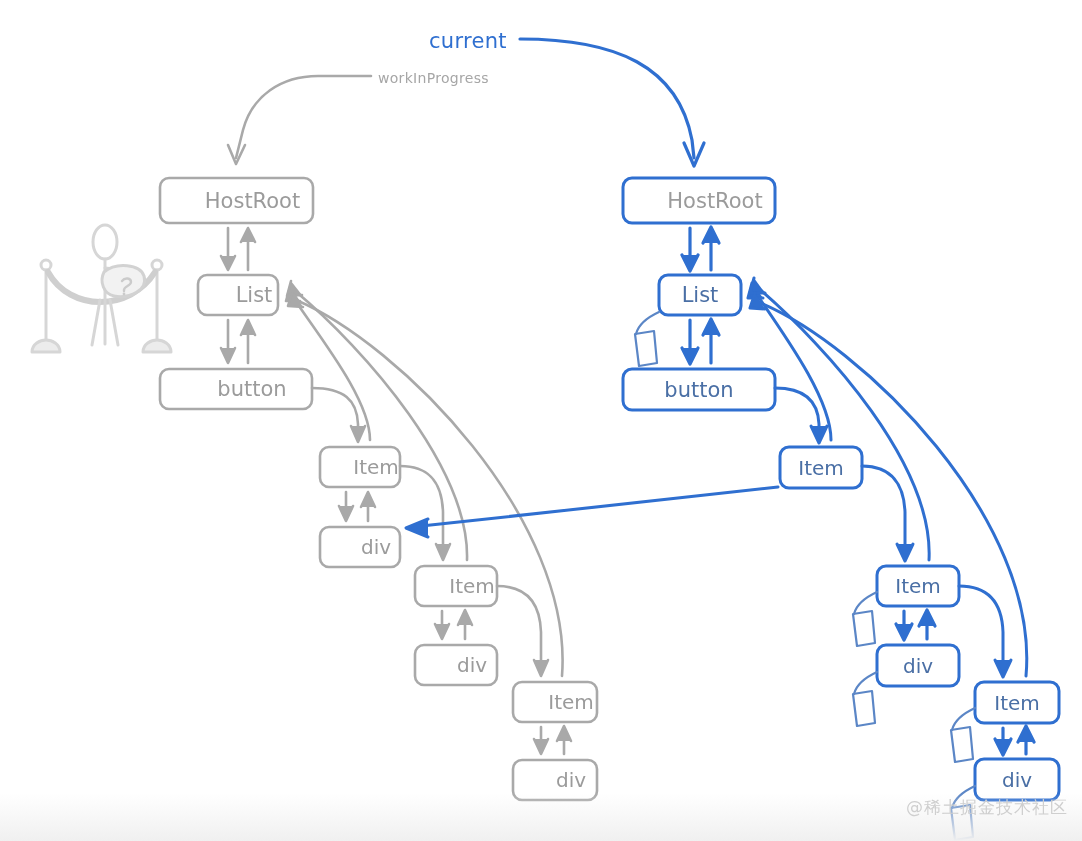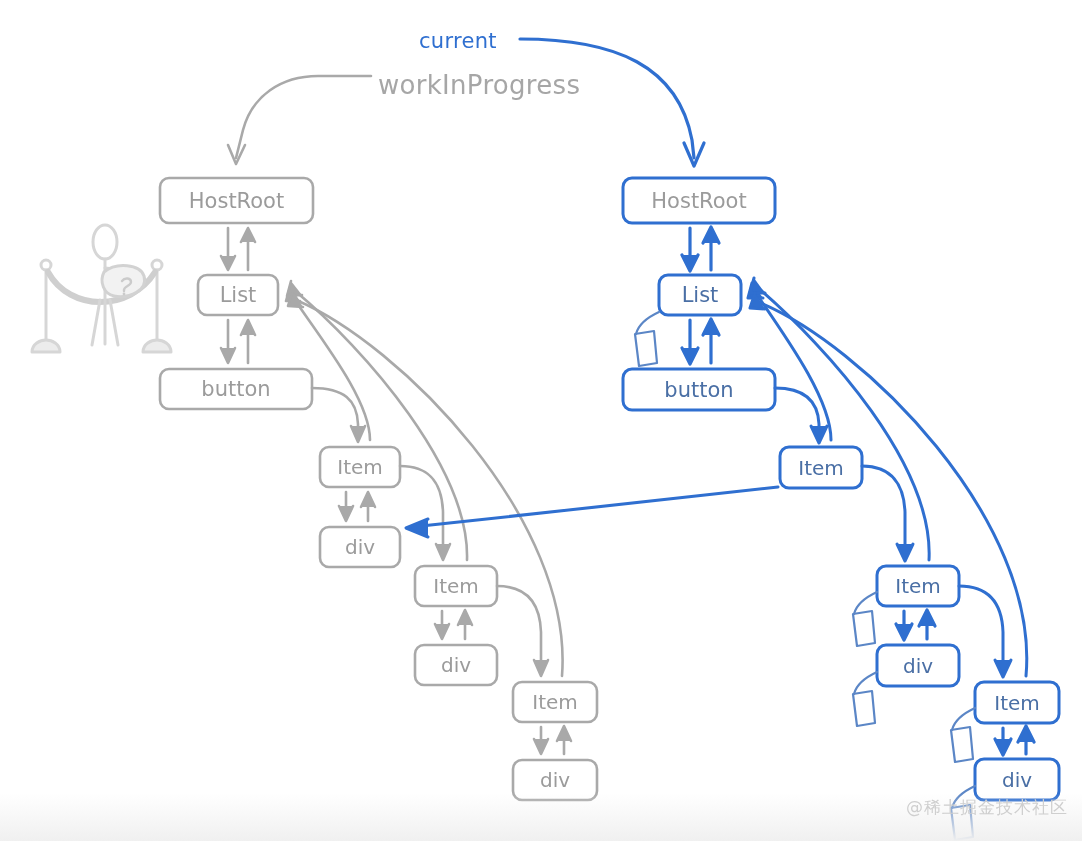--- a/index.html
+++ b/index.html
@@ -12,33 +12,33 @@
   }
   #stage{position:absolute;inset:0;width:1082px;height:841px;}
   svg.layer{position:absolute;left:0;top:0;width:1082px;height:841px;}
   .node-label{
     position:absolute;
     display:flex;align-items:center;justify-content:center;
     font-family:"DejaVu Sans", sans-serif;
     pointer-events:none;
     white-space:nowrap;
   }
-  .gray-text{color:#9b9b9b;}
+  .gray-text{color:#9b9b9b;padding-left:16px;}
   .blue-text{color:#4a6fa5;}
   .lbl-current{
     position:absolute;
     font-family:"DejaVu Sans", sans-serif;
     font-size:21px;
     color:#2f6fd0;
     letter-spacing:0.3px;
   }
   .lbl-wip{
     position:absolute;
     font-family:"DejaVu Sans", sans-serif;
-    font-size:26px;
+    font-size:14px;
     color:#a6a6a6;
     letter-spacing:0.3px;
   }
   .watermark{
     position:absolute;
     right:14px;bottom:22px;
     font-family:"DejaVu Sans", sans-serif;
     font-size:17px;
     color:#cfcfcf;
     letter-spacing:1px;
@@ -263,21 +263,21 @@
         <path d="M975,708 C962,714 954,722 952,730"></path>
         <path d="M951,730 L970,727 L973,759 L955,762 Z"></path>
       </g>
       <g>
         <path d="M975,786 C962,792 954,800 952,808"></path>
         <path d="M951,808 L970,805 L973,837 L955,840 Z"></path>
       </g>
     </g>
   </svg>
 
-  <div class="lbl-current" style="left:419px;top:29px;">current</div>
+  <div class="lbl-current" style="left:429px;top:29px;">current</div>
   <div class="lbl-wip" style="left:378px;top:70px;">workInProgress</div>
 
   <div class="node-label gray-text" style="left:160px;top:178px;width:153px;height:45px;font-size:21px;">HostRoot</div>
   <div class="node-label gray-text" style="left:198px;top:275px;width:80px;height:40px;font-size:21px;">List</div>
   <div class="node-label gray-text" style="left:160px;top:369px;width:152px;height:40px;font-size:21px;">button</div>
   <div class="node-label gray-text" style="left:320px;top:447px;width:80px;height:40px;font-size:20px;">Item</div>
   <div class="node-label gray-text" style="left:320px;top:527px;width:80px;height:40px;font-size:20px;">div</div>
   <div class="node-label gray-text" style="left:415px;top:566px;width:82px;height:40px;font-size:20px;">Item</div>
   <div class="node-label gray-text" style="left:415px;top:645px;width:82px;height:40px;font-size:20px;">div</div>
   <div class="node-label gray-text" style="left:513px;top:682px;width:84px;height:40px;font-size:20px;">Item</div>

